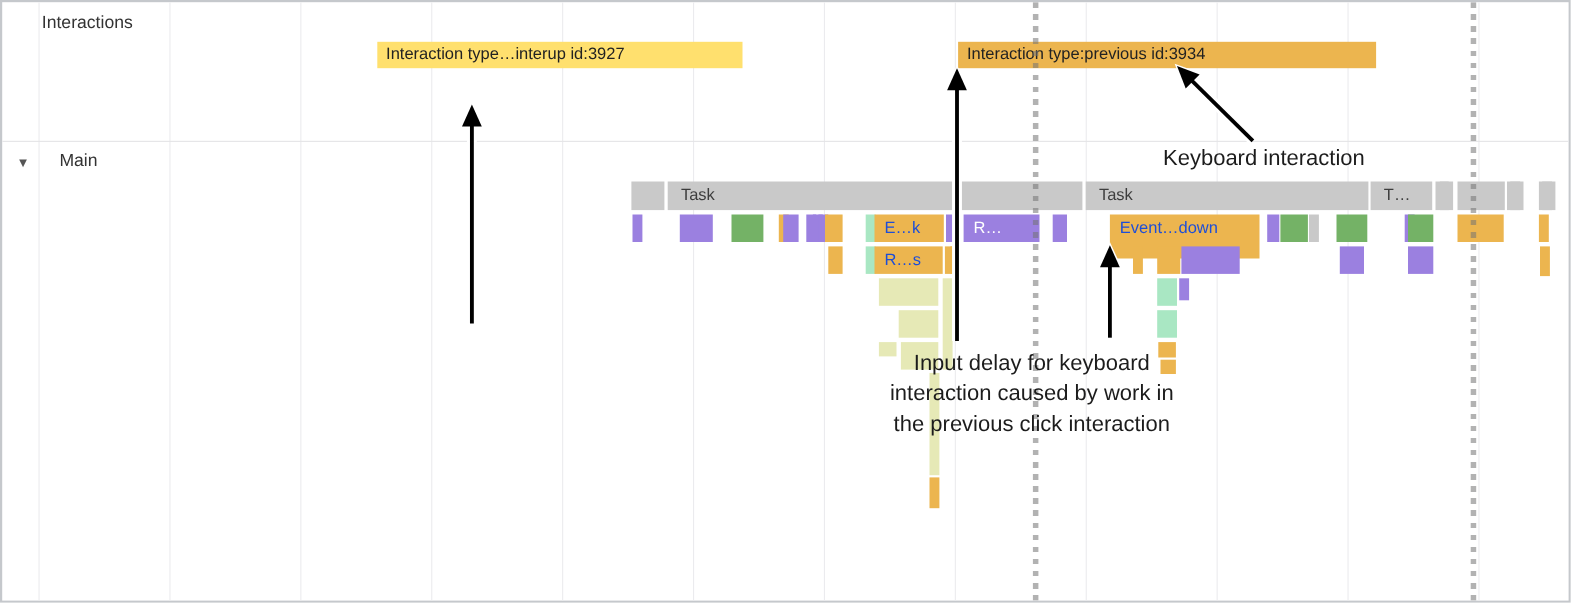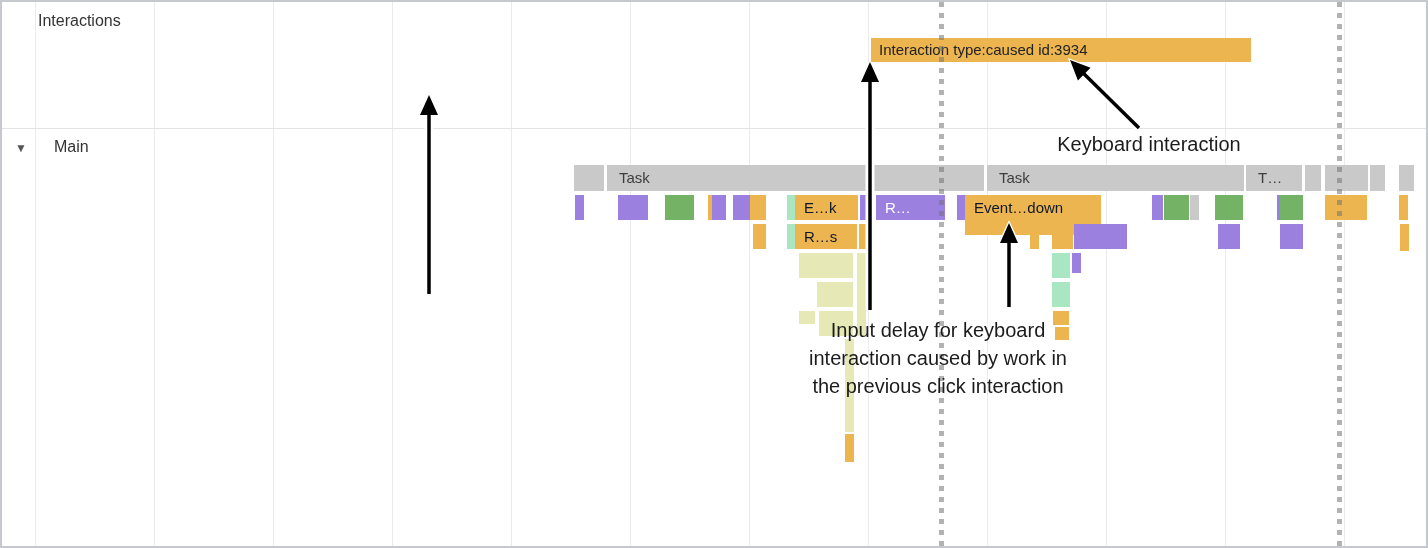--- a/index.html
+++ b/index.html
@@ -13,21 +13,21 @@
     font-family:"Liberation Sans", sans-serif;
   }
   .gridline{position:absolute;top:0;bottom:0;width:1px;background:#ebebee;z-index:1;}
   .separator{position:absolute;left:0;right:0;height:1px;background:#e4e4e6;z-index:1;}
   .dotted-line{position:absolute;top:0;bottom:0;width:5px;z-index:4;
     background:repeating-linear-gradient(to bottom, rgba(115,115,115,.55) 0 5px, transparent 5px 11px);}
   .track-label{position:absolute;font-size:16px;color:#333;z-index:2;white-space:nowrap;}
   .tri{position:absolute;font-size:12px;color:#555;z-index:2;}
   .bar{position:absolute;z-index:2;font-size:15px;color:#222;line-height:24px;
     padding-left:8px;box-sizing:border-box;white-space:nowrap;overflow:hidden;}
-  .seg{position:absolute;z-index:2;font-size:15px;line-height:25px;color:#0f172a;
+  .seg{position:absolute;z-index:2;font-size:15px;line-height:25px;color:#1d4ed8;
     box-sizing:border-box;white-space:nowrap;overflow:hidden;}
   .task{background:#C9C9C9;color:#3d3d3d;padding-left:12px;line-height:26px;}
   .evt{padding-left:9px;}
   .annotation{position:absolute;z-index:6;font-size:20px;color:#1c1c1c;text-align:center;
     transform:translateX(-50%);white-space:nowrap;line-height:28px;}
   #arrow-overlay{position:absolute;left:0;top:0;z-index:5;pointer-events:none;}
 </style>
 </head>
 <body>
 
@@ -71,21 +71,22 @@
     <div class="gridline" style="left: 390px;"></div>
     <div class="gridline" style="left: 509px;"></div>
     <div class="gridline" style="left: 628px;"></div>
     <div class="gridline" style="left: 747px;"></div>
     <div class="gridline" style="left: 866px;"></div>
     <div class="gridline" style="left: 985px;"></div>
     <div class="gridline" style="left: 1104px;"></div>
     <div class="gridline" style="left: 1223px;"></div>
     <div class="gridline" style="left: 1342px;"></div>
     <div class="separator" style="top: 126px;"></div>
-    <div class="bar" style="left: 869px; top: 36px; width: 380px; height: 24px; background: rgb(236, 181, 79);">Interaction type:caused id:3934</div>
+    <div class="bar" style="left: 341px; top: 36px; width: 332px; height: 24px; background: rgb(255, 224, 110);">Interaction type…interup id:3927</div>
+    <div class="bar" style="left: 869px; top: 36px; width: 380px; height: 24px; background: rgb(236, 181, 79);">Interaction type:previous id:3934</div>
     <div class="seg task" style="left: 572px; top: 163px; width: 30px; height: 26px;"></div>
     <div class="seg task" style="left: 605px; top: 163px; width: 377px; height: 26px;">Task</div>
     <div class="seg task" style="left: 985px; top: 163px; width: 257px; height: 26px;">Task</div>
     <div class="seg task" style="left: 1244px; top: 163px; width: 56px; height: 26px;">T…</div>
     <div class="seg task" style="left: 1303px; top: 163px; width: 3px; height: 26px;"></div>
     <div class="seg task" style="left: 1307px; top: 163px; width: 3px; height: 26px;"></div>
     <div class="seg task" style="left: 1323px; top: 163px; width: 43px; height: 26px;"></div>
     <div class="seg task" style="left: 1368px; top: 163px; width: 2px; height: 26px;"></div>
     <div class="seg task" style="left: 1371px; top: 163px; width: 2px; height: 26px;"></div>
     <div class="seg task" style="left: 1397px; top: 163px; width: 2px; height: 26px;"></div>
@@ -97,21 +98,21 @@
     <div class="seg evt" style="left: 710px; top: 193px; width: 14px; height: 25px; background: rgb(155, 128, 224);"></div>
     <div class="seg evt" style="left: 731px; top: 193px; width: 4px; height: 25px; background: rgb(155, 128, 224);"></div>
     <div class="seg evt" style="left: 737px; top: 193px; width: 3px; height: 25px; background: rgb(155, 128, 224);"></div>
     <div class="seg evt" style="left: 742px; top: 193px; width: 2px; height: 25px; background: rgb(155, 128, 224);"></div>
     <div class="seg evt" style="left: 748px; top: 193px; width: 16px; height: 25px; background: rgb(236, 181, 79);"></div>
     <div class="seg evt" style="left: 785px; top: 193px; width: 2px; height: 25px; background: rgb(169, 231, 195);"></div>
     <div class="seg evt" style="left: 793px; top: 193px; width: 63px; height: 25px; background: rgb(236, 181, 79);">E…k</div>
     <div class="seg evt" style="left: 858px; top: 193px; width: 4px; height: 25px; background: rgb(155, 128, 224);"></div>
     <div class="seg evt" style="left: 874px; top: 193px; width: 69px; height: 25px; background: rgb(155, 128, 224); color: rgb(255, 255, 255);">R…</div>
     <div class="seg evt" style="left: 955px; top: 193px; width: 13px; height: 25px; background: rgb(155, 128, 224);"></div>
-    <div class="seg evt" style="left: 963px; top: 193px; width: 136px; height: 40px; background: rgb(236, 181, 79);">Event…down</div>
+    <div class="seg evt" style="left: 1007px; top: 193px; width: 136px; height: 40px; background: rgb(236, 181, 79);">Event…down</div>
     <div class="seg evt" style="left: 1150px; top: 193px; width: 11px; height: 25px; background: rgb(155, 128, 224);"></div>
     <div class="seg evt" style="left: 1162px; top: 193px; width: 25px; height: 25px; background: rgb(116, 178, 102);"></div>
     <div class="seg evt" style="left: 1188px; top: 193px; width: 3px; height: 25px; background: rgb(201, 201, 201);"></div>
     <div class="seg evt" style="left: 1213px; top: 193px; width: 28px; height: 25px; background: rgb(116, 178, 102);"></div>
     <div class="seg evt" style="left: 1275px; top: 193px; width: 2px; height: 25px; background: rgb(155, 128, 224);"></div>
     <div class="seg evt" style="left: 1278px; top: 193px; width: 23px; height: 25px; background: rgb(116, 178, 102);"></div>
     <div class="seg evt" style="left: 1323px; top: 193px; width: 42px; height: 25px; background: rgb(236, 181, 79);"></div>
     <div class="seg evt" style="left: 1397px; top: 193px; width: 3px; height: 25px; background: rgb(236, 181, 79);"></div>
     <div class="seg evt" style="left: 751px; top: 222px; width: 13px; height: 25px; background: rgb(236, 181, 79);"></div>
     <div class="seg evt" style="left: 785px; top: 222px; width: 2px; height: 25px; background: rgb(169, 231, 195);"></div>

